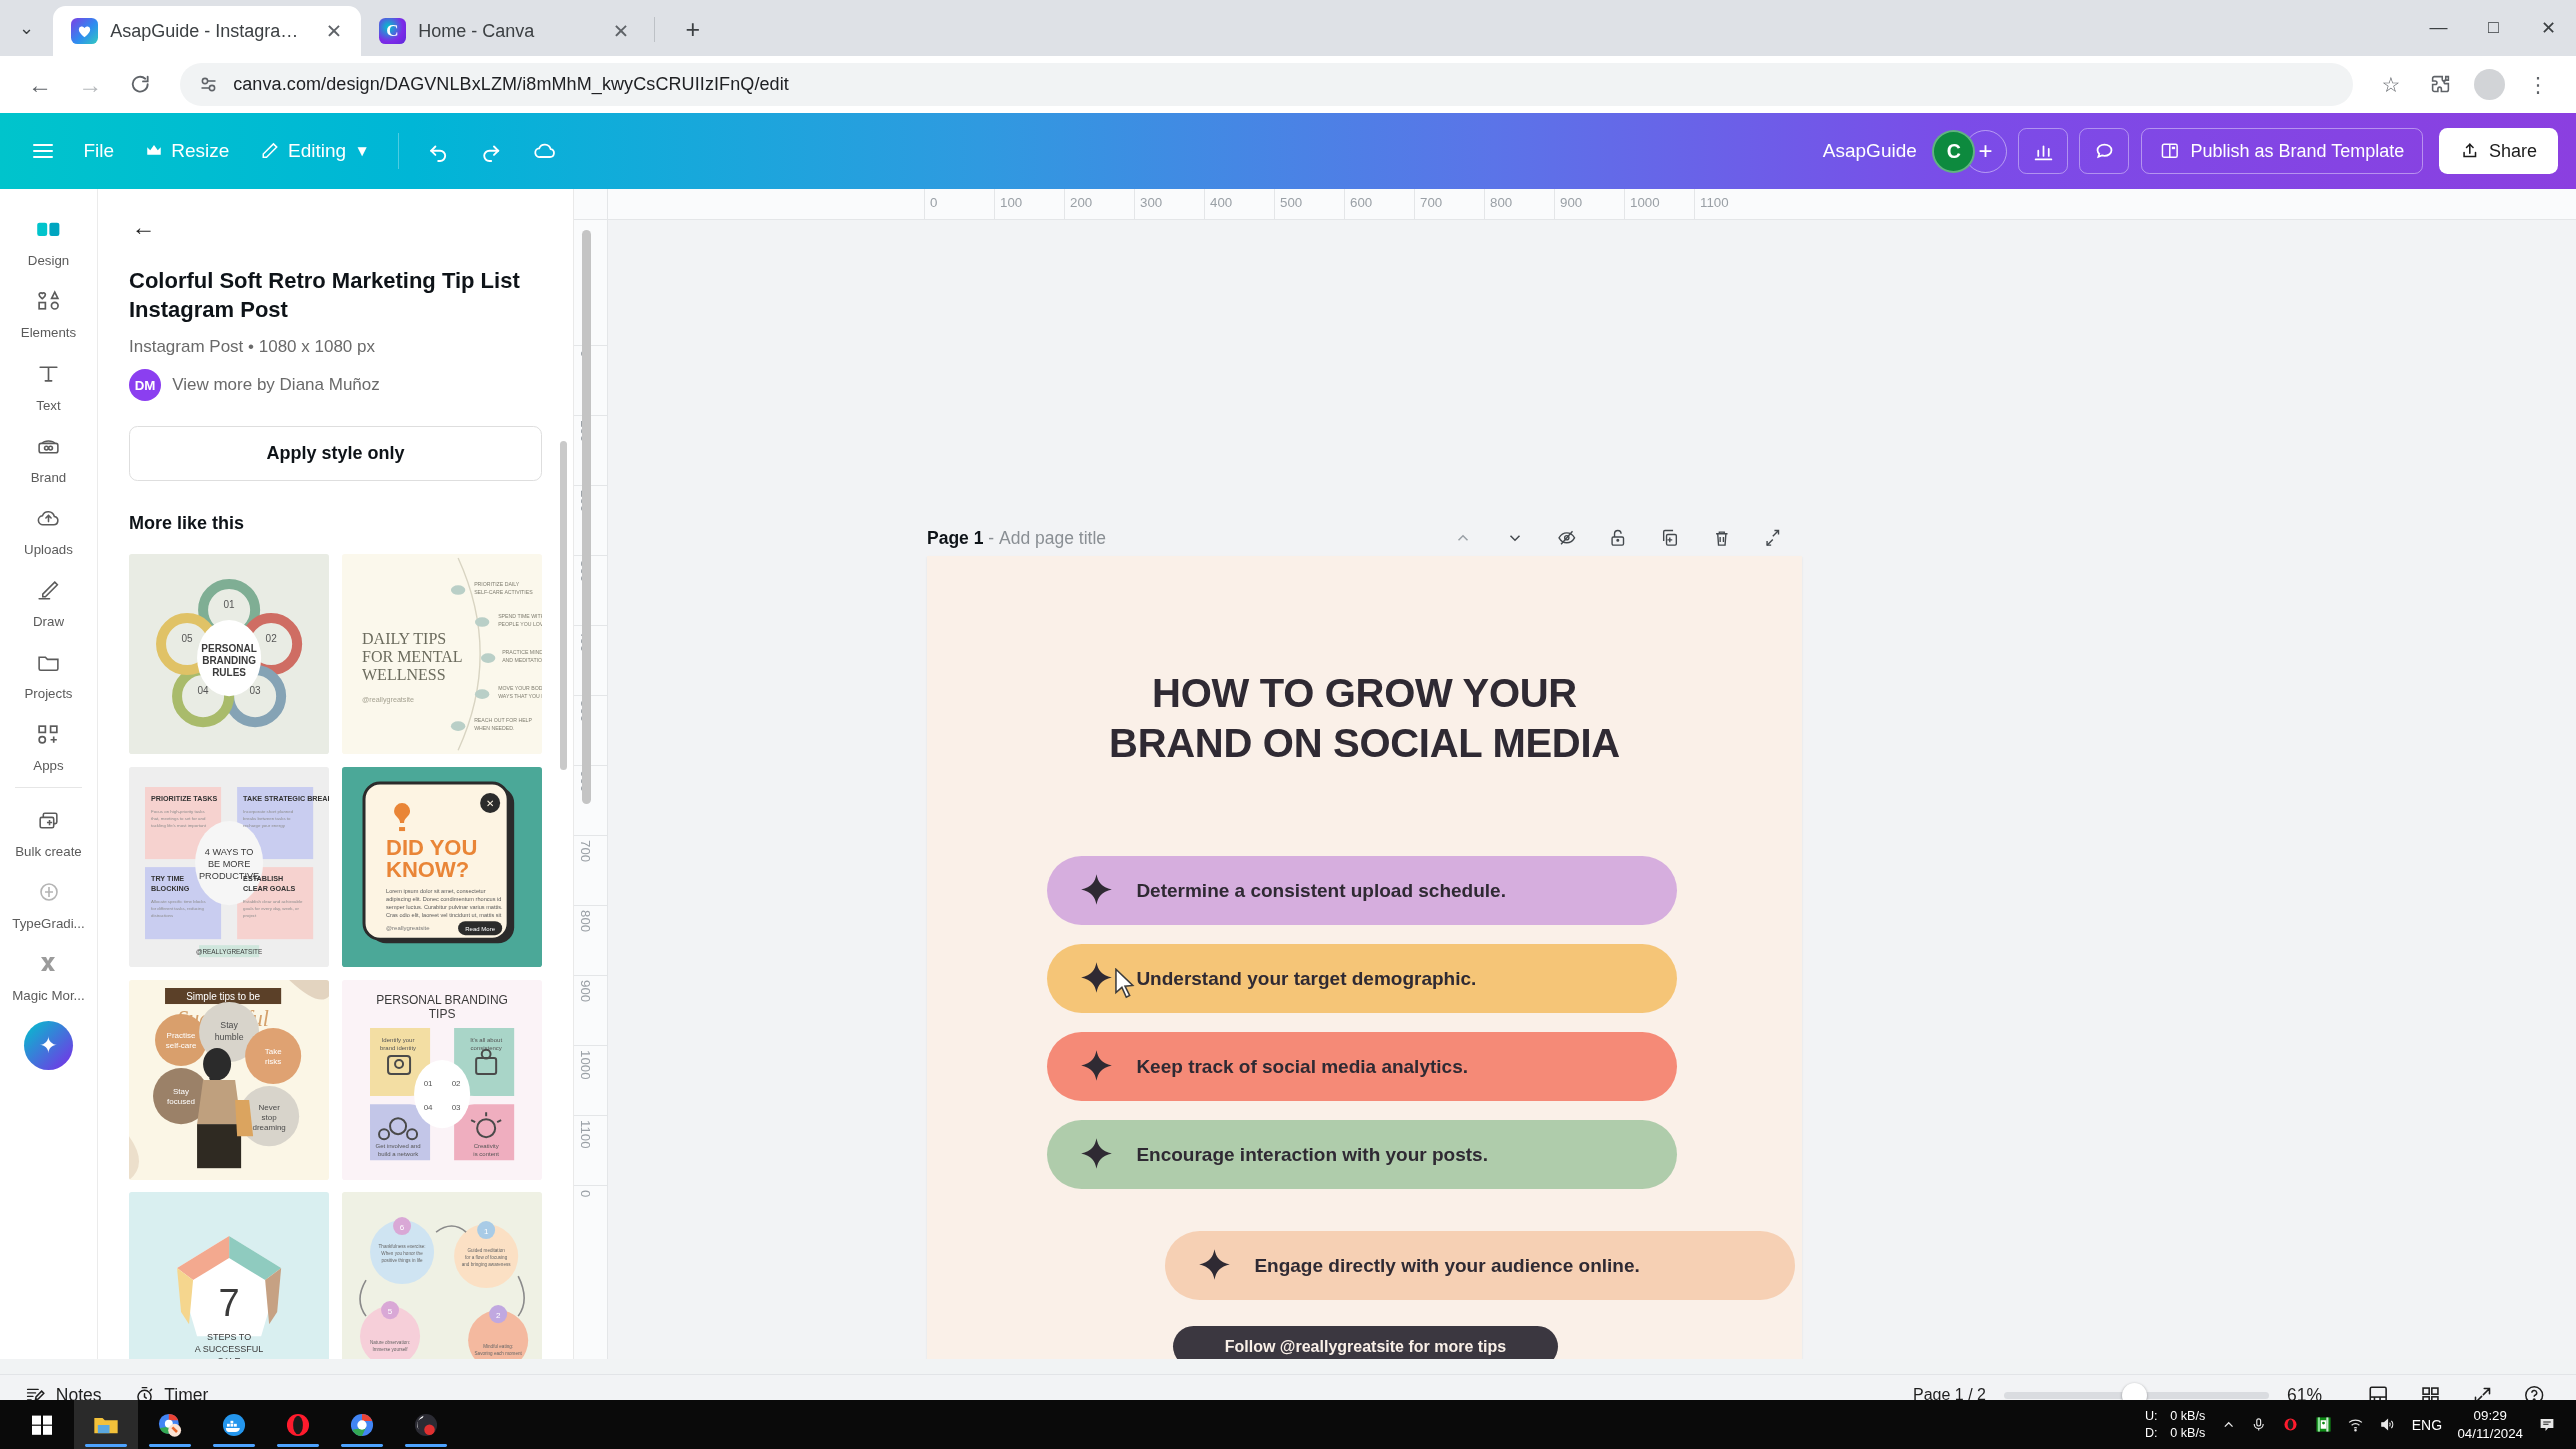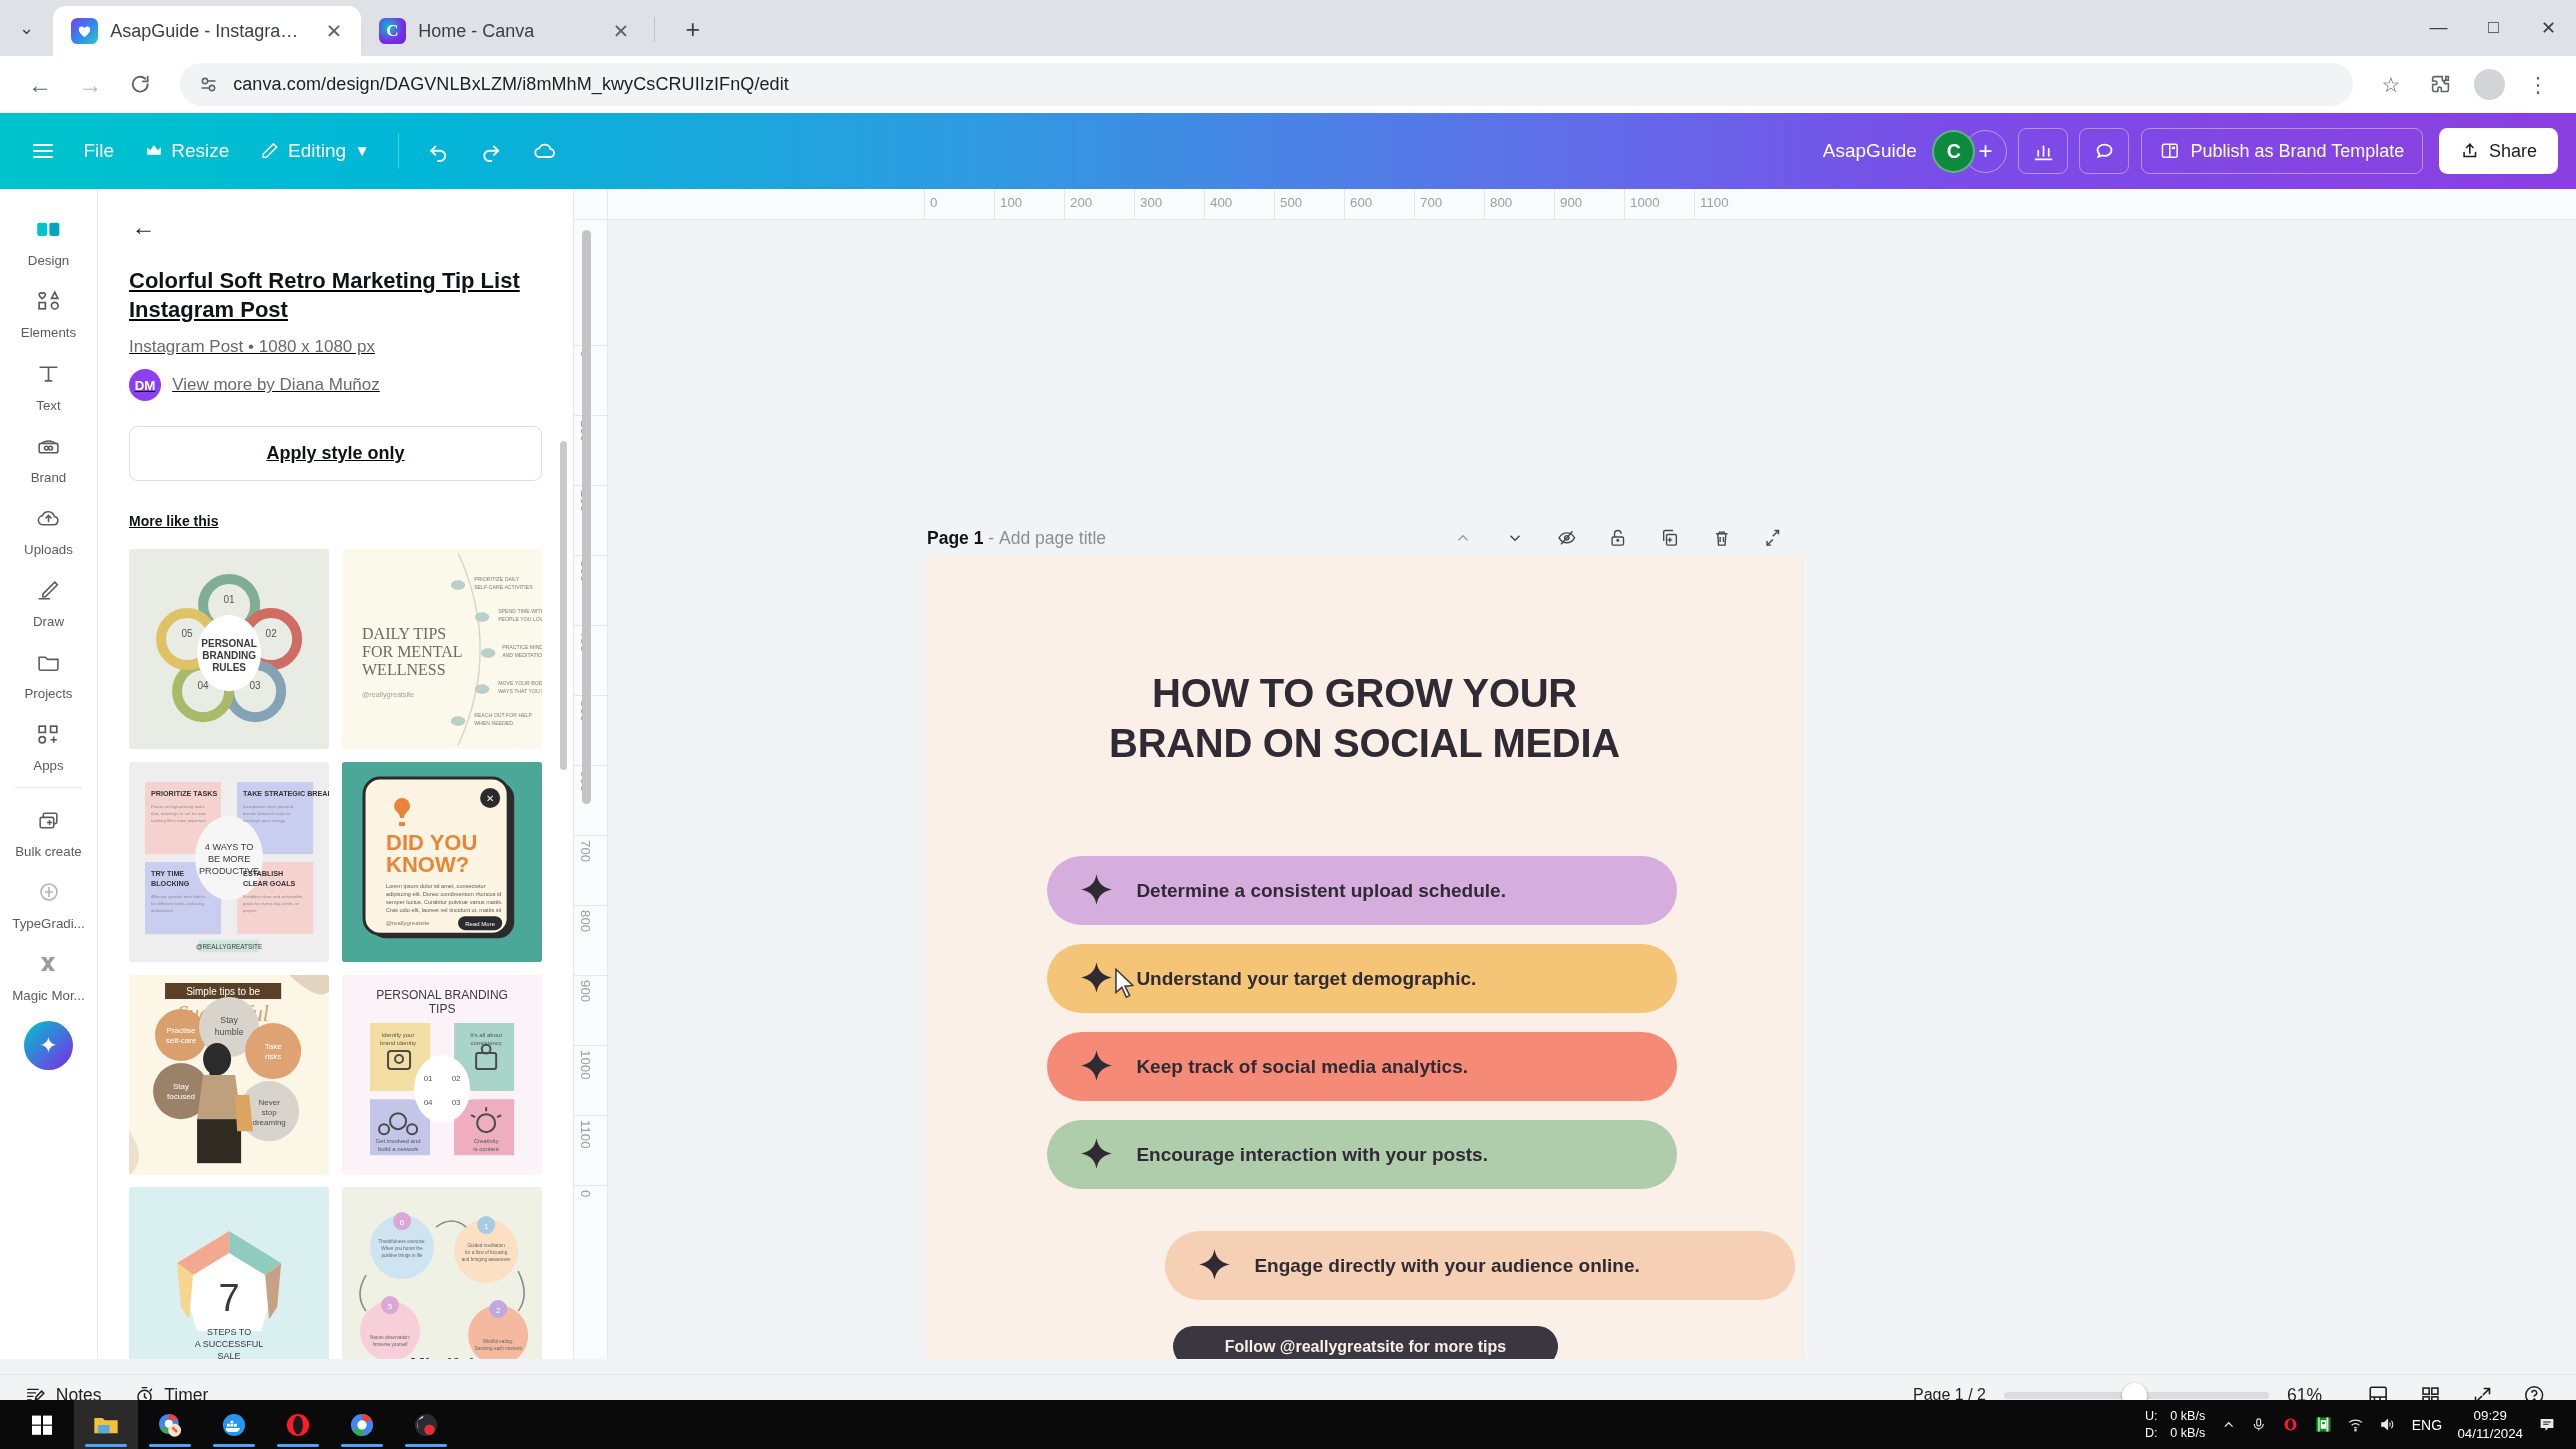--- a/index.html
+++ b/index.html
@@ -125,35 +125,35 @@
     display:flex;align-items:center;justify-content:center;color:#fff;font-size:22.4px;
   }
 
   
   .panel {
     position:absolute; top:189px; left:98px; width:476px; height:1170px;
     background:#fff; overflow:hidden; border-right:0.7px solid #e9e9e9;
   }
   .panel-back { position:absolute; top:15.4px; left:22.4px; width:46px;height:46px;
     display:flex;align-items:center;justify-content:center;color:#1f1f1f;font-size:24px; }
-  .panel-body { padding: 78px 31px 0 31px; text-decoration: underline; }
+  .panel-body { padding: 78px 31px 0 31px; }
   .panel-title { font-size:22px; font-weight:bold; color:#0e1318; line-height:1.3; }
   .panel-sub { font-size:17px; color:#6a6a6a; margin-top:12.6px; }
   .panel-author { display:flex; align-items:center; gap:11.2px; margin-top:12.6px; }
   .author-badge {
     width:32px;height:32px;border-radius:50%;background:#8b3ff0;color:#fff;
     display:flex;align-items:center;justify-content:center;font-size:13.3px;font-weight:bold;
   }
   .author-name { font-size:17px; color:#6a6a6a; }
   .apply-btn {
     margin-top:25px; width:100%; height:55px; border-radius:8.4px;
     border:1px solid #dedede; background:#fff; color:#0e1318;
     font-size:18px; font-weight:bold; display:flex;align-items:center;justify-content:center;
   }
-  .more-head { font-size:14px;font-weight:bold;color:#0e1318;margin-top:32px; }
+  .more-head { font-size:18px;font-weight:bold;color:#0e1318;margin-top:32px; }
   .thumb-grid { margin-top:19.6px; display:grid; grid-template-columns:1fr 1fr; gap:12.6px; }
   .thumb { width:100%; aspect-ratio:1/1; border-radius:2.8px; overflow:hidden; position:relative; }
   .thumb svg { width:100%; height:100%; display:block; }
   .panel-scroll {
     position:absolute; right:5.6px; top:252px; width:7px; height:329px;
     background:#c9c9c9; border-radius:4.2px;
   }
 
   
   .editor { position:absolute; top:189px; left:574px; width:2002px; height:1170px;

